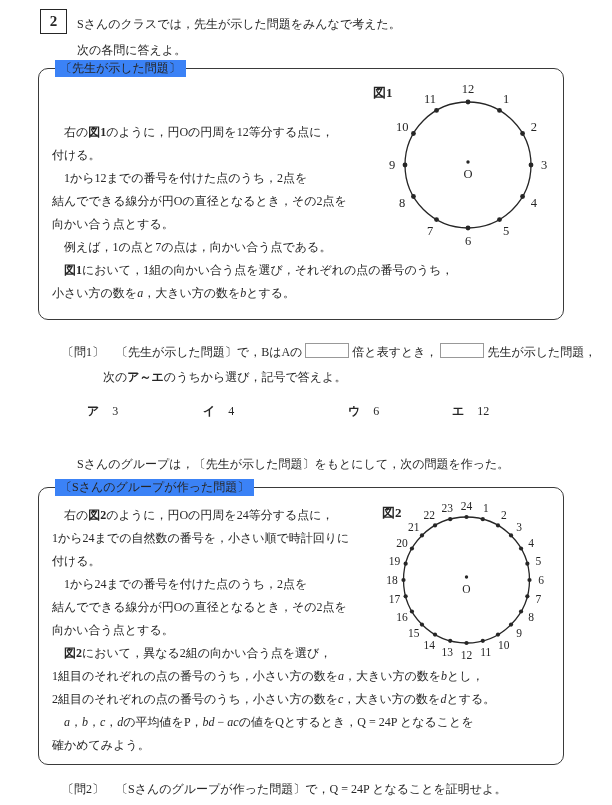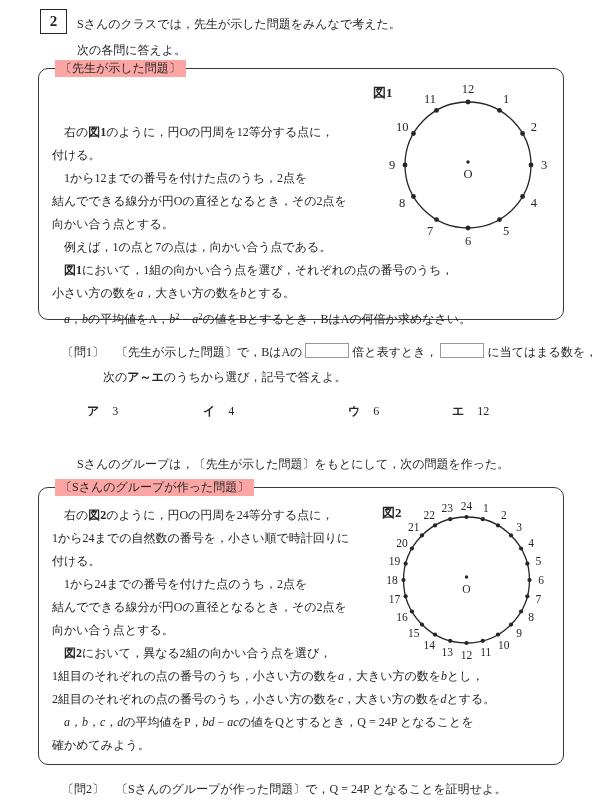--- a/index.html
+++ b/index.html
@@ -7,21 +7,21 @@
     position:relative;width:612px;height:805px;background:#ffffff;
     font-family:"Liberation Serif","DejaVu Serif",serif;
     font-size:12px;color:#262626;margin:0 auto;overflow:hidden;
   }
   .abs{position:absolute;}
   .num-box{
     width:25px;height:23px;border:1.6px solid #262626;
     text-align:center;font-weight:bold;font-size:15px;line-height:23px;
   }
   .problem-box{border:1.3px solid #3a3a3a;border-radius:10px;background:#fff;}
-  .box-title{position:absolute;top:-9px;left:16px;background:#fca5a5;padding:0 5px;white-space:nowrap;}
+  .box-title{position:absolute;top:-9px;left:16px;background:#3b82f6;padding:0 5px;white-space:nowrap;}
   .line{line-height:23px;white-space:nowrap;}
   .bold{font-weight:bold;}
   .ital{font-style:italic;}
   .sup{font-size:8.5px;vertical-align:4px;}
   .blank-box{
     display:inline-block;width:42px;height:13px;border:1.1px solid #999;
     vertical-align:-2px;margin:0 3px;background:#fff;
   }
   .opt b{font-weight:bold;}
   .opt .val{margin-left:13px;}
@@ -43,21 +43,20 @@
     <div class="box-title">〔先生が示した問題〕</div>
     <div class="abs" style="left:13px;top:17px;width:500px;margin-top:35px;">
       <div class="line"><span>　右の</span><span class="bold">図1</span><span>のように，円Oの円周を12等分する点に，</span></div>
       <div class="line"><span>付ける。</span></div>
       <div class="line"><span>　1から12までの番号を付けた点のうち，2点を</span></div>
       <div class="line"><span>結んでできる線分が円Oの直径となるとき，その2点を</span></div>
       <div class="line"><span>向かい合う点とする。</span></div>
       <div class="line"><span>　例えば，1の点と7の点は，向かい合う点である。</span></div>
       <div class="line"><span>　</span><span class="bold">図1</span><span>において，1組の向かい合う点を選び，それぞれの点の番号のうち，</span></div>
       <div class="line"><span>小さい方の数を</span><span class="ital">a</span><span>，大きい方の数を</span><span class="ital">b</span><span>とする。</span></div>
-      <div class="line"><span>　</span><span class="ital">a</span><span>，</span><span class="ital">b</span><span>の平均値をA，</span><span class="ital">b</span><span class="sup">2</span><span> − </span><span class="ital">a</span><span class="sup">2</span><span>の値をBとするとき，BはAの何倍か求めなさい。</span></div>
     </div>
   </div>
 
   <div class="abs bold" style="left:373px;top:84px;font-size:13px;">図1</div>
   <svg class="abs" style="left:383px;top:80px;" width="170" height="170">
       <circle cx="85" cy="85" r="63" fill="none" stroke="#262626" stroke-width="1.3"></circle>
       <circle cx="116.5" cy="30.440399561580364" r="2.4" fill="#262626"></circle>
       <text x="123" y="19.18206931238265" text-anchor="middle" dominant-baseline="central" font-size="12.5">1</text>
       <circle cx="139.55960043841964" cy="53.49999999999999" r="2.4" fill="#262626"></circle>
       <text x="150.81793068761732" y="46.99999999999999" text-anchor="middle" dominant-baseline="central" font-size="12.5">2</text>
@@ -78,21 +77,21 @@
       <circle cx="30.44039956158037" cy="53.49999999999999" r="2.4" fill="#262626"></circle>
       <text x="19.182069312382666" y="46.99999999999999" text-anchor="middle" dominant-baseline="central" font-size="12.5">10</text>
       <circle cx="53.49999999999997" cy="30.440399561580385" r="2.4" fill="#262626"></circle>
       <text x="46.999999999999964" y="19.18206931238268" text-anchor="middle" dominant-baseline="central" font-size="12.5">11</text>
       <circle cx="85" cy="22" r="2.4" fill="#262626"></circle>
       <text x="85" y="9" text-anchor="middle" dominant-baseline="central" font-size="12.5">12</text>
       <circle cx="85" cy="82" r="1.7" fill="#262626"></circle>
       <text x="85" y="94" text-anchor="middle" dominant-baseline="central" font-size="12.5">O</text>
     </svg>
 
-  <div class="abs line" style="left:62px;top:341px;"><span>〔問1〕　〔先生が示した問題〕で，BはAの</span><span class="blank-box"></span><span>倍と表すとき，</span><span class="blank-box"></span><span>に当てはまる数を，</span></div>
+  <div class="abs line" style="left:62px;top:341px;"><span>〔問1〕　〔先生が示した問題〕で，BはAの</span><span class="blank-box"></span><span>倍と表すとき，</span><span class="blank-box"></span><span>先生が示した問題，</span></div>
   <div class="abs line" style="left:103px;top:366px;"><span>次の</span><span class="bold">ア～エ</span><span>のうちから選び，記号で答えよ。</span></div>
 
   <div class="abs" style="left:0;top:403px;width:612px;height:20px;">
     <span class="abs opt" style="left:78px;margin-left:9px;"><b>ア</b><span class="val">3</span></span>
     <span class="abs opt" style="left:203px;"><b>イ</b><span class="val">4</span></span>
     <span class="abs opt" style="left:348px;"><b>ウ</b><span class="val">6</span></span>
     <span class="abs opt" style="left:452px;"><b>エ</b><span class="val">12</span></span>
   </div>
 
   <div class="abs line" style="left:77px;top:453px;">Sさんのグループは，〔先生が示した問題〕をもとにして，次の問題を作った。</div>

